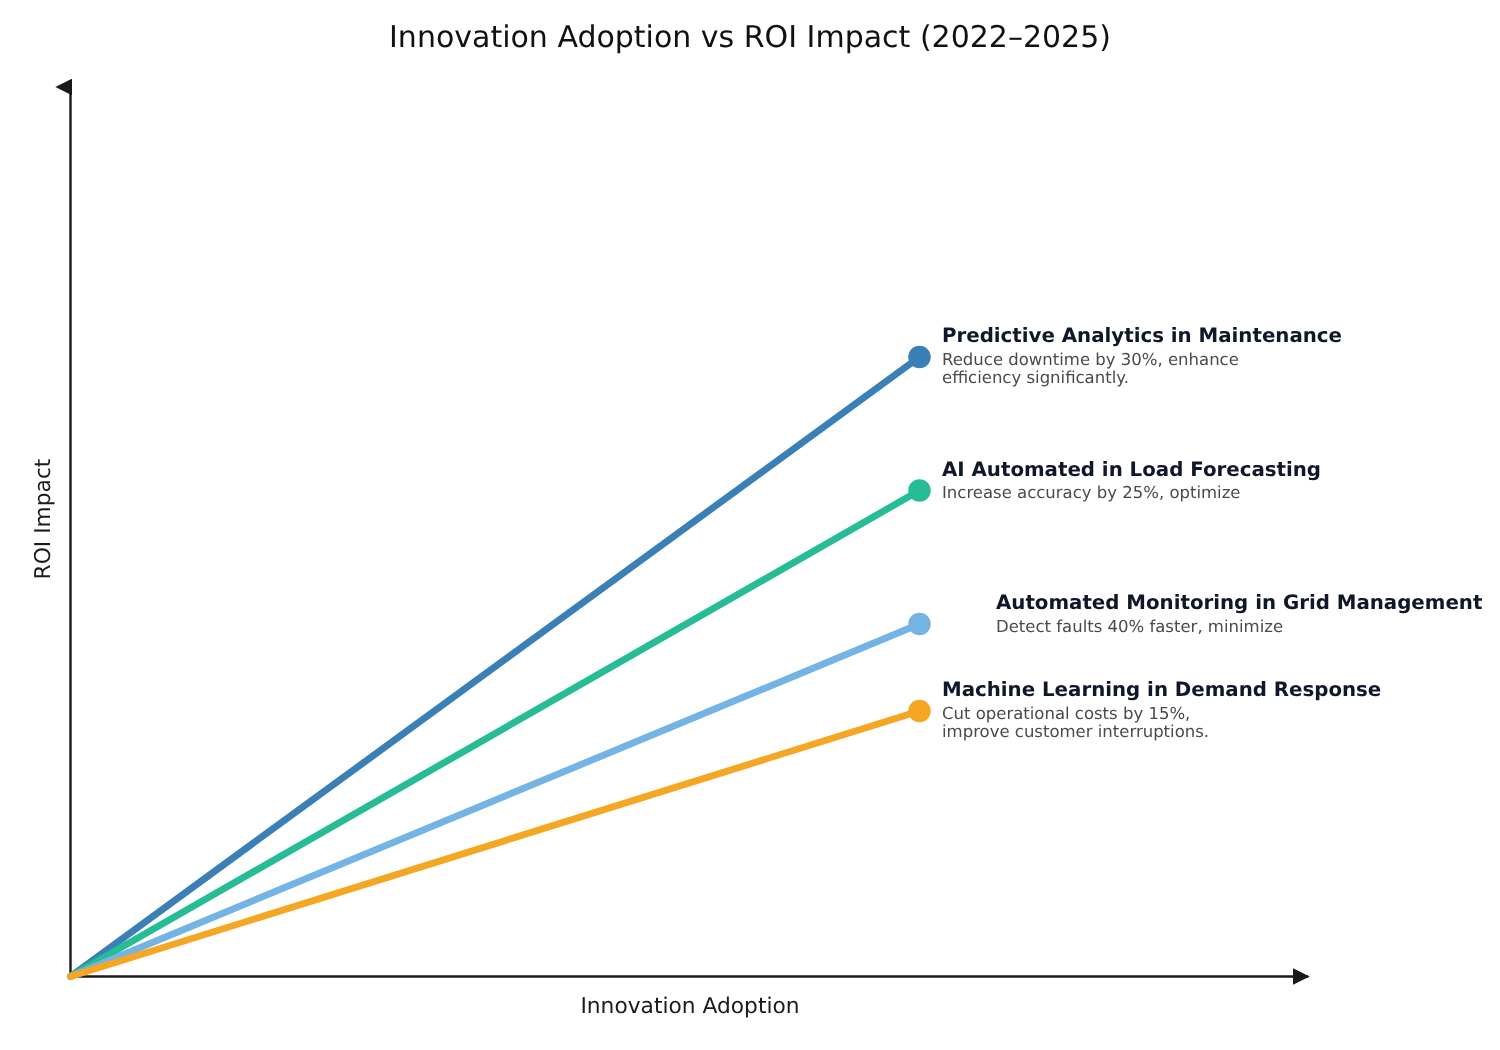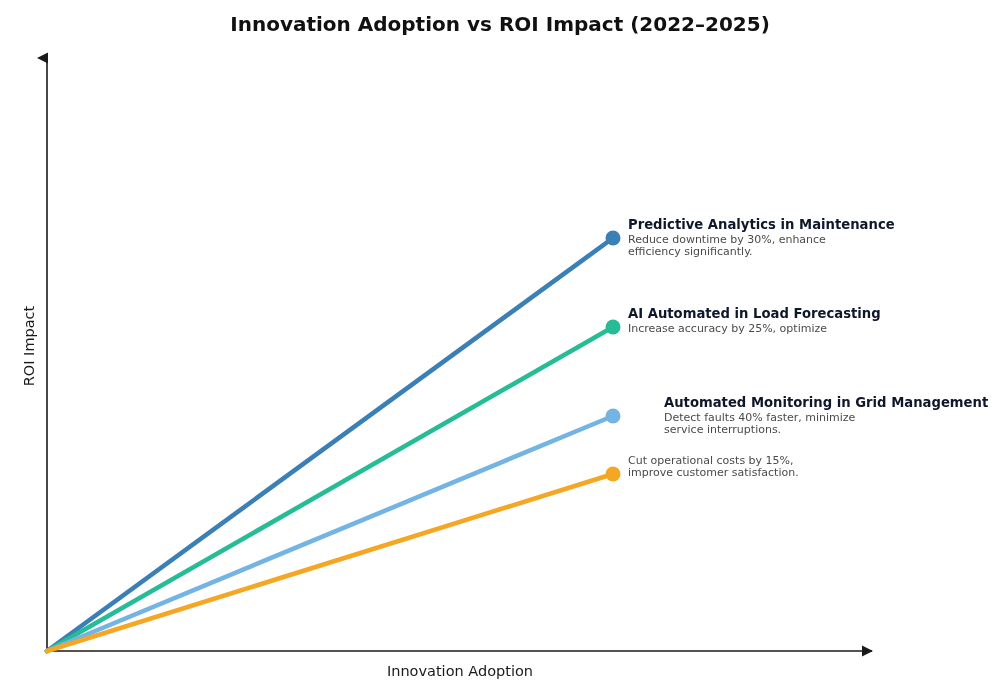--- a/index.html
+++ b/index.html
@@ -22,21 +22,21 @@
     width: 1000px;
     height: 700px;
   }
   #chart-title {
     position: absolute;
     left: 0;
     top: 12px;
     width: 1000px;
     text-align: center;
     font-size: 20px;
-    font-weight: bold;
+    font-weight: normal;
     color: #111111;
     letter-spacing: 0px;
     font-family: "DejaVu Sans", sans-serif;
   }
   #svg-layer {
     position: absolute;
     left: 0;
     top: 0;
   }
   .axis-label {
@@ -133,24 +133,24 @@
     <div class="annotation-title">AI Automated in Load Forecasting</div>
     <div class="annotation-desc">
       <span>Increase accuracy by 25%, optimize</span>
     </div>
   </div>
 
   <div class="annotation" style="left:628px; top:395px;margin-left:36px;">
     <div class="annotation-title">Automated Monitoring in Grid Management</div>
     <div class="annotation-desc">
       <span>Detect faults 40% faster, minimize</span>
-      <span>service interruptions.</span>
     </div>
   </div>
 
   <div class="annotation" style="left:628px; top:453px;">
+    <div class="annotation-title">Machine Learning in Demand Response</div>
     <div class="annotation-desc">
       <span>Cut operational costs by 15%,</span>
-      <span>improve customer satisfaction.</span>
+      <span>improve customer interruptions.</span>
     </div>
   </div>
 
 </div>
 
 </body></html>

